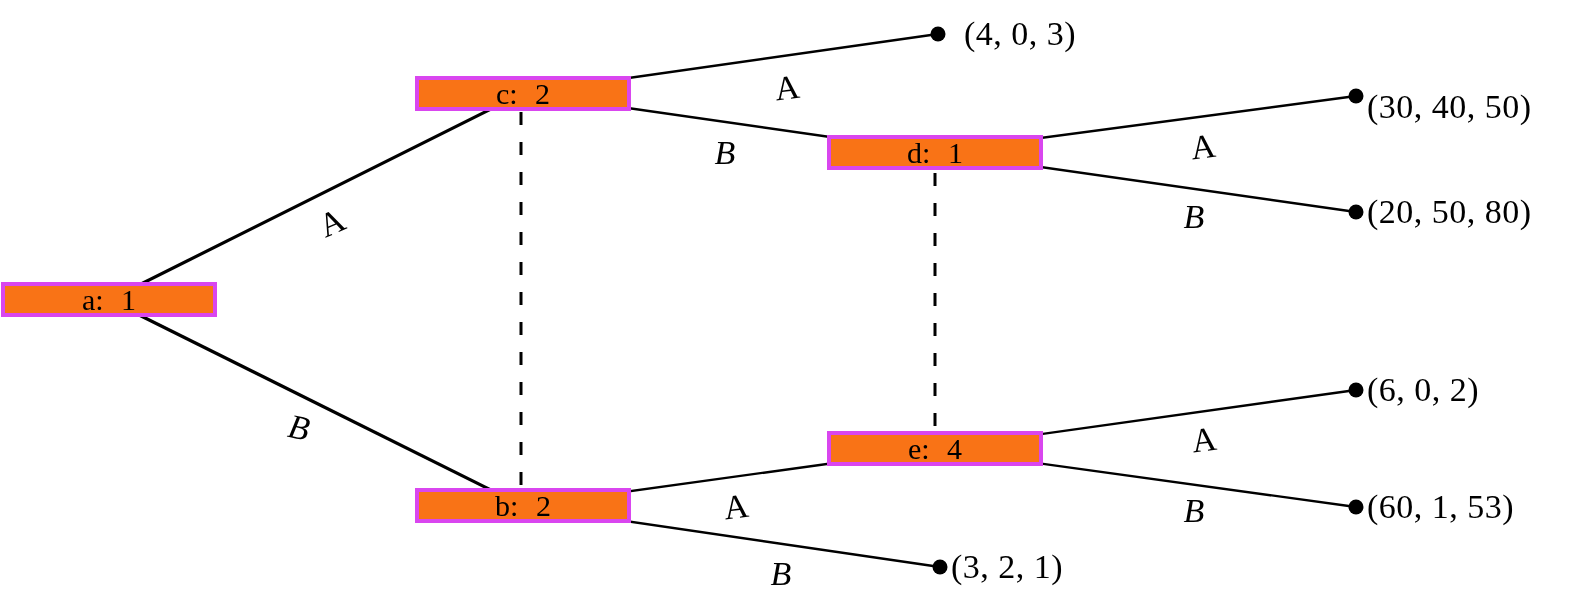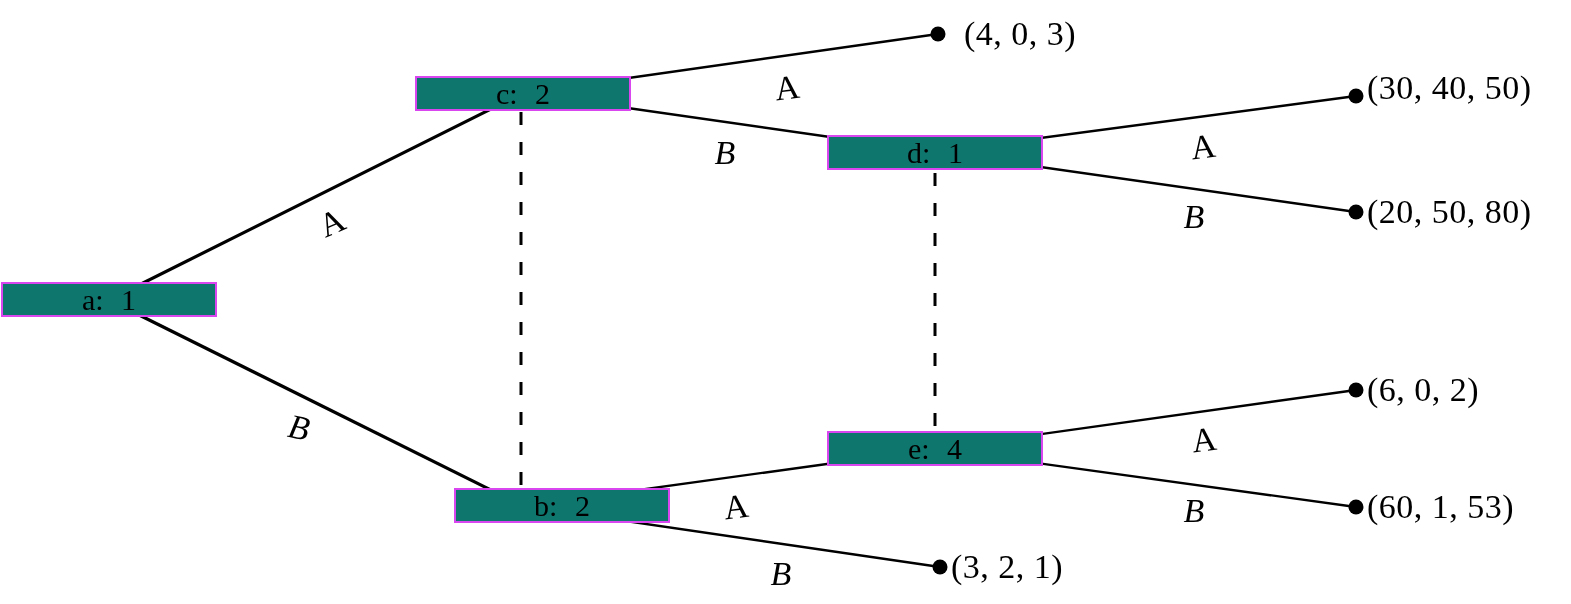--- a/index.html
+++ b/index.html
@@ -19,22 +19,22 @@
     position: absolute;
     left: 0; top: 0;
     width: 1571px;
     height: 604px;
   }
   .node {
     position: absolute;
     width: 216px;
     height: 35px;
     box-sizing: border-box;
-    background: #0f766e;
-    border: 2px solid #d946ef;
+    background: #f97316;
+    border: 4px solid #d946ef;
     display: flex;
     align-items: center;
     justify-content: center;
     font-size: 30px;
     color: #000000;
     word-spacing: 10px;
     line-height: 1;
   }
   .edge-label {
     position: absolute;
@@ -79,35 +79,35 @@
     <circle cx="938" cy="34" r="7.5" fill="#000"></circle>
     <circle cx="1356" cy="96" r="7.5" fill="#000"></circle>
     <circle cx="1356" cy="212" r="7.5" fill="#000"></circle>
     <circle cx="1356" cy="390" r="7.5" fill="#000"></circle>
     <circle cx="1356" cy="507" r="7.5" fill="#000"></circle>
     <circle cx="940" cy="567" r="7.5" fill="#000"></circle>
   </svg>
 
   <div class="node" style="left:1px;   top:282px;">a: 1</div>
   <div class="node" style="left:415px; top:76px;">c: 2</div>
-  <div class="node" style="left:415px; top:488px;margin-left:39px;">b: 2</div>
+  <div class="node" style="left:415px; top:488px;">b: 2</div>
   <div class="node" style="left:827px; top:135px;">d: 1</div>
   <div class="node" style="left:827px; top:431px;">e: 4</div>
 
   <div class="edge-label" style="left:332px;  top:223px; transform:translate(-50%,-50%) rotate(-24deg);">A</div>
   <div class="edge-label it" style="left:299px;  top:428px; transform:translate(-50%,-50%) rotate(12deg);">B</div>
   <div class="edge-label" style="left:787px;  top:88px;  transform:translate(-50%,-50%) rotate(-7deg);">A</div>
   <div class="edge-label it" style="left:725px;  top:153px;">B</div>
   <div class="edge-label" style="left:1203px; top:147px; transform:translate(-50%,-50%) rotate(-7deg);">A</div>
   <div class="edge-label it" style="left:1194px; top:217px;">B</div>
   <div class="edge-label" style="left:736px;  top:507px; transform:translate(-50%,-50%) rotate(-7deg);">A</div>
   <div class="edge-label it" style="left:781px;  top:574px;">B</div>
   <div class="edge-label" style="left:1204px; top:440px; transform:translate(-50%,-50%) rotate(-7deg);">A</div>
   <div class="edge-label it" style="left:1194px; top:511px;">B</div>
 
   <div class="payoff" style="left:949px;  top:34px;margin-left:15px;">(4, 0, 3)</div>
-  <div class="payoff" style="left:1367px; top:88px;">(30, 40, 50)</div>
+  <div class="payoff" style="left:1367px; top:107px;">(30, 40, 50)</div>
   <div class="payoff" style="left:1367px; top:212px;">(20, 50, 80)</div>
   <div class="payoff" style="left:1367px; top:390px;">(6, 0, 2)</div>
   <div class="payoff" style="left:1367px; top:507px;">(60, 1, 53)</div>
   <div class="payoff" style="left:951px;  top:567px;font-family:Liberation Serif, serif;">(3, 2, 1)</div>
 
 </div>
 
 </body></html>

